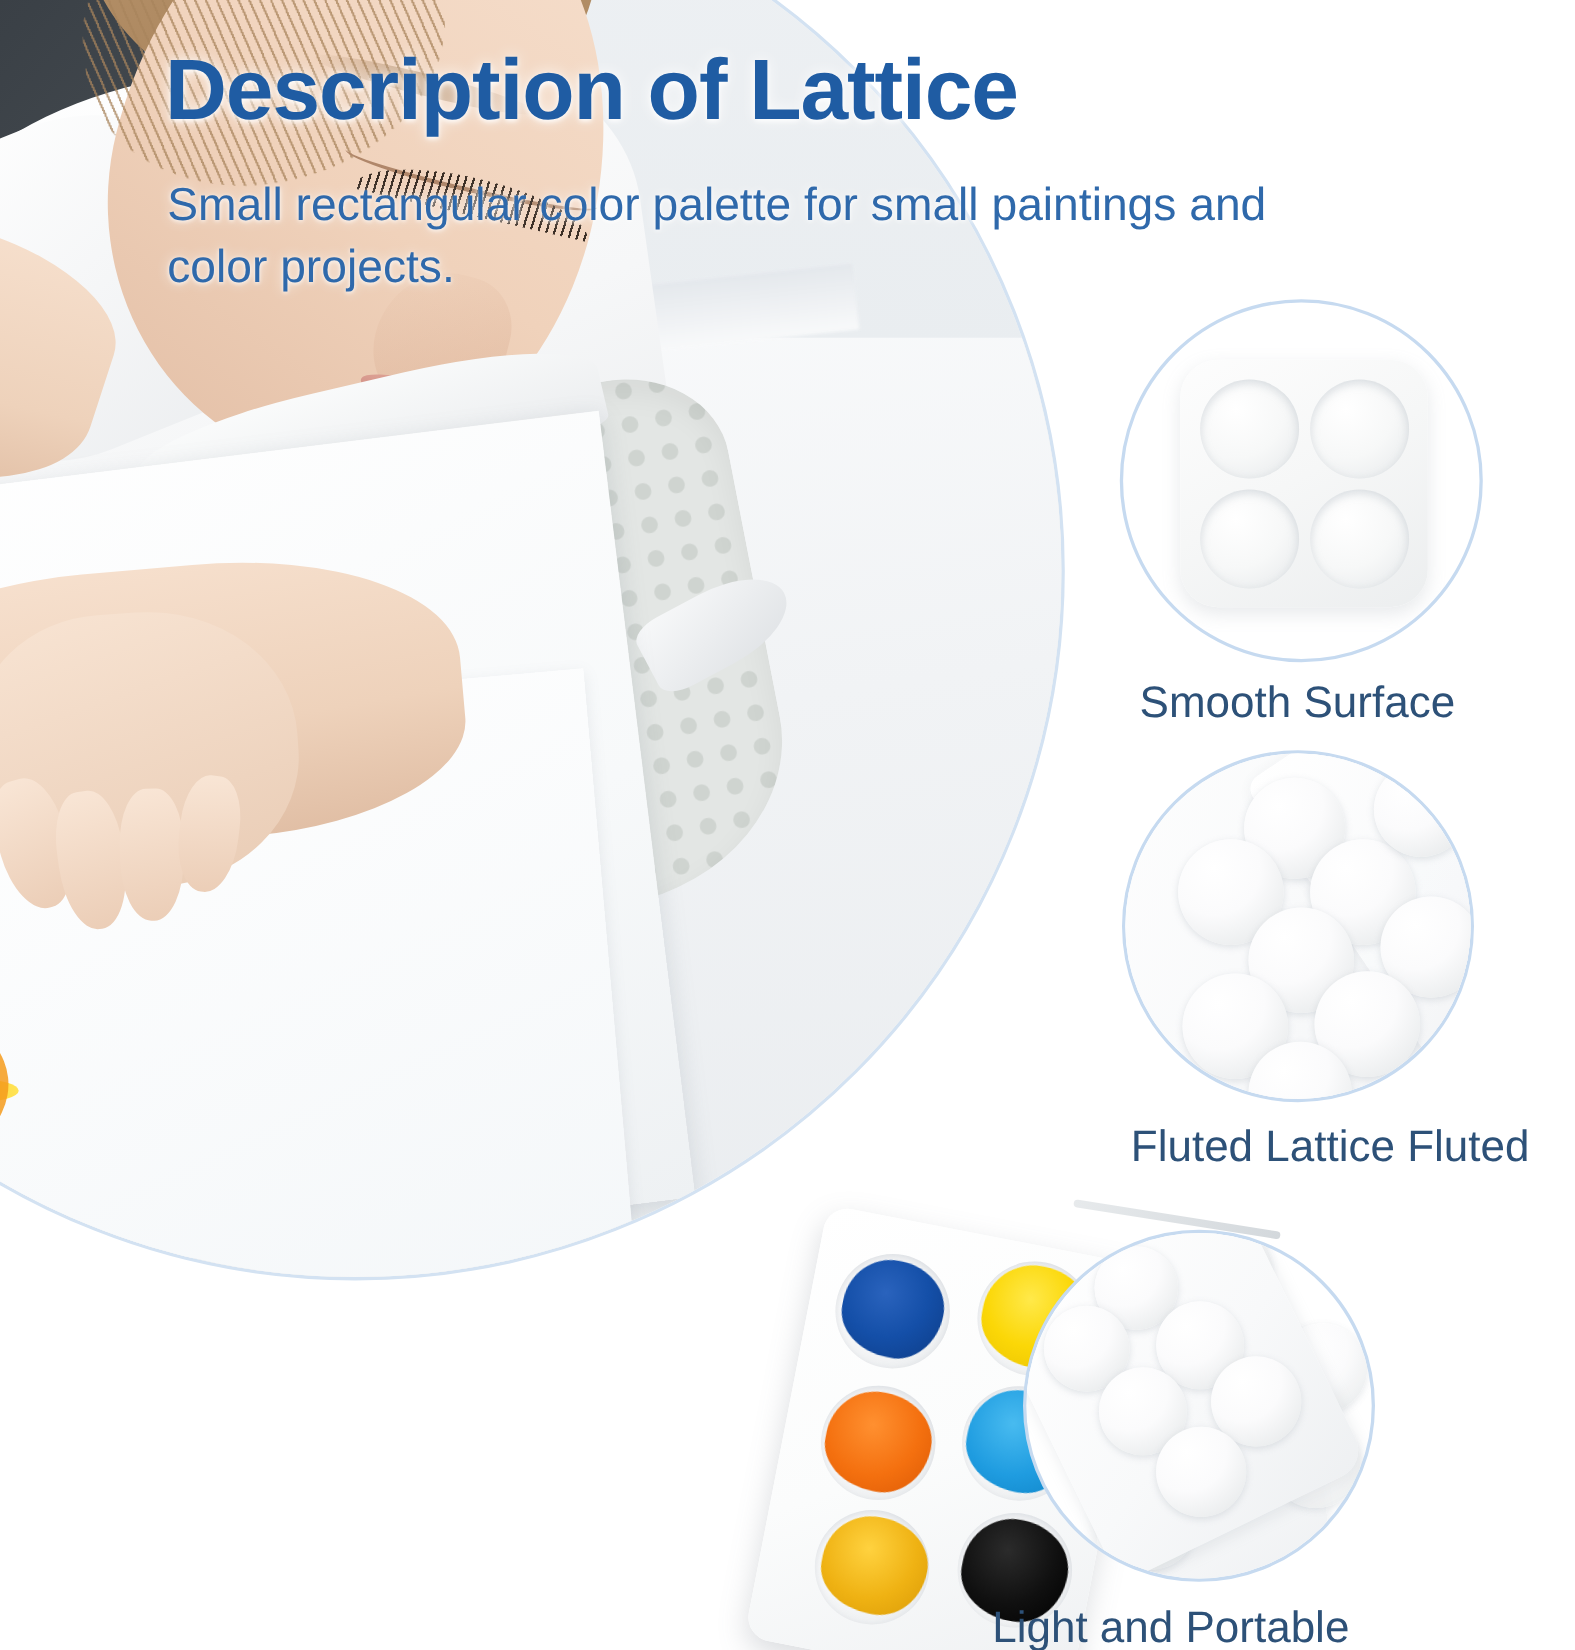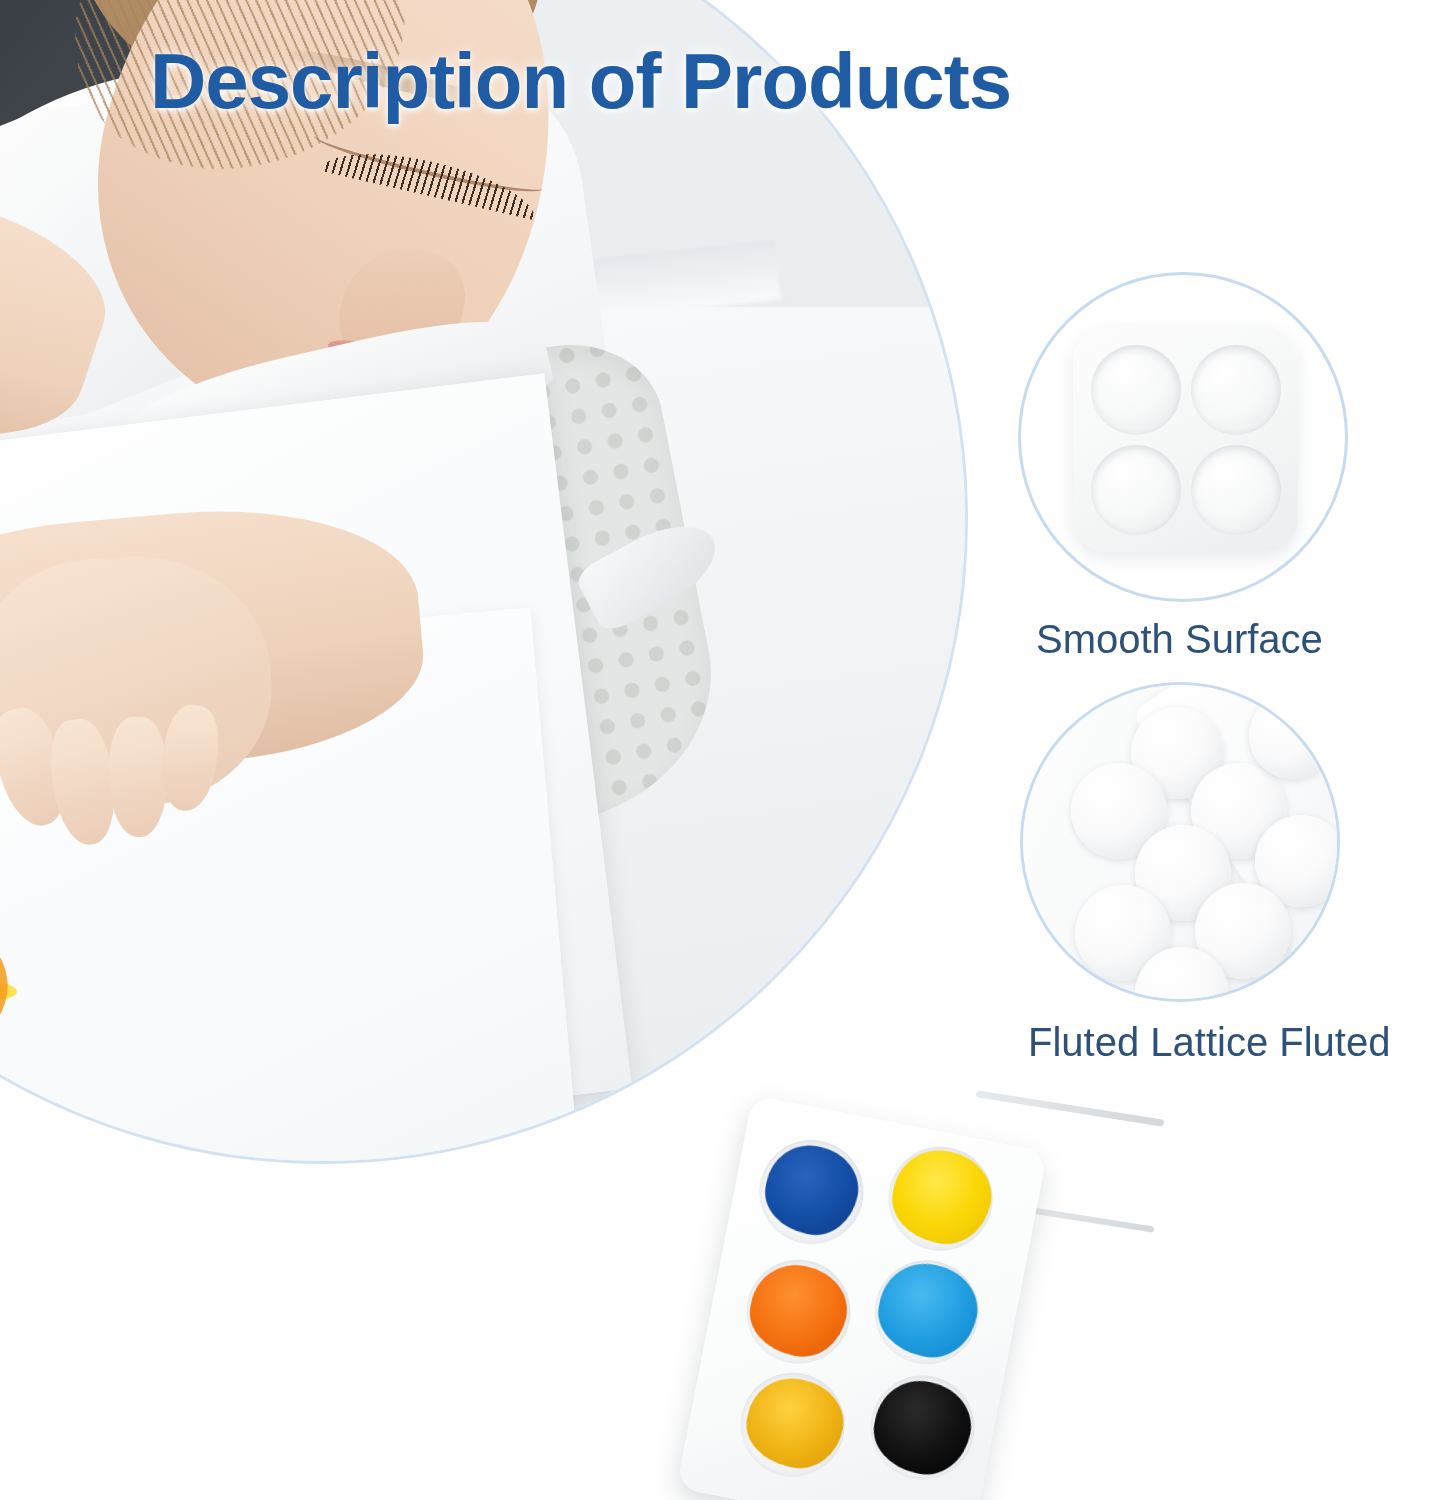--- a/index.html
+++ b/index.html
@@ -377,21 +377,22 @@
     <div class="well" style="left:178px;top:242px;width:104px;height:104px;"></div>
 
     <div class="blob" style="left:30px;top:38px;width:92px;height:88px;background:radial-gradient(ellipse at 40% 35%,#2a63bd 0%,#144fa8 50%,#0d3c86 100%);"></div>
     <div class="blob" style="left:156px;top:18px;width:98px;height:92px;background:radial-gradient(ellipse at 42% 34%,#ffe94a 0%,#fbd707 50%,#e8c000 100%);"></div>
     <div class="blob" style="left:164px;top:132px;width:98px;height:92px;background:radial-gradient(ellipse at 40% 34%,#48bbf0 0%,#1f9ce0 55%,#0e83c6 100%);"></div>
     <div class="blob" style="left:38px;top:158px;width:96px;height:90px;background:radial-gradient(ellipse at 42% 34%,#ff9030 0%,#f4700f 55%,#dc5a05 100%);"></div>
     <div class="blob" style="left:56px;top:270px;width:96px;height:88px;background:radial-gradient(ellipse at 42% 34%,#ffd23f 0%,#efb213 55%,#d99a06 100%);"></div>
     <div class="blob" style="left:182px;top:248px;width:96px;height:92px;background:radial-gradient(ellipse at 40% 32%,#2b2b2b 0%,#101010 55%,#000000 100%);"></div>
   </div>
 
-  <div class="title">Description of Products</div>
+  <div class="title">Description of Lattice</div>
+  <div class="subtitle">Small rectangular color palette for small paintings and color projects.</div>
 
   <div class="feature" style="left:1018px;top:272px;width:400px;height:400px;">
     <div class="feature-ring" style="left:0;top:0;width:330px;height:330px;">
       <div class="tray4">
         <div class="w" style="left:18px;top:18px;"></div>
         <div class="w" style="left:118px;top:18px;"></div>
         <div class="w" style="left:18px;top:118px;"></div>
         <div class="w" style="left:118px;top:118px;"></div>
       </div>
     </div>
@@ -409,14 +410,33 @@
       <div class="dome" style="left:112px;top:140px;width:96px;height:96px;"></div>
       <div class="dome" style="left:232px;top:130px;width:92px;height:92px;"></div>
       <div class="dome" style="left:52px;top:200px;width:96px;height:96px;"></div>
       <div class="dome" style="left:172px;top:198px;width:96px;height:96px;"></div>
       <div class="dome" style="left:112px;top:262px;width:94px;height:94px;"></div>
       <div class="dome" style="left:226px;top:8px;width:86px;height:86px;"></div>
     </div>
     <div class="feature-label" style="left:8px;top:338px;">Fluted Lattice Fluted</div>
   </div>
 
+  <div class="feature" style="left:930px;top:1118px;width:500px;height:382px;">
+    <div class="feature-ring" style="left:0;top:0;width:320px;height:320px;">
+
+      <div class="slab" style="left:58px;top:96px;width:210px;height:230px;border-radius:22px;transform:rotate(-6deg);"></div>
+      <div class="dome" style="left:140px;top:-8px;width:84px;height:84px;opacity:.9;"></div>
+      <div class="dome" style="left:228px;top:82px;width:82px;height:82px;opacity:.85;"></div>
+      <div class="dome" style="left:222px;top:168px;width:82px;height:82px;opacity:.8;"></div>
+      <div class="dome" style="left:74px;top:226px;width:80px;height:80px;opacity:.8;"></div>
+
+      <div class="slab" style="left:14px;top:8px;width:250px;height:270px;border-radius:26px;transform:rotate(-26deg);"></div>
+      <div class="dome" style="left:62px;top:12px;width:76px;height:76px;"></div>
+      <div class="dome" style="left:16px;top:66px;width:78px;height:78px;"></div>
+      <div class="dome" style="left:118px;top:62px;width:80px;height:80px;"></div>
+      <div class="dome" style="left:66px;top:122px;width:80px;height:80px;"></div>
+      <div class="dome" style="left:168px;top:112px;width:82px;height:82px;"></div>
+      <div class="dome" style="left:118px;top:176px;width:82px;height:82px;"></div>
+    </div>
+    <div class="feature-label" style="left:-28px;top:340px;">Light and Portable</div>
+  </div>
 
 </div>
 
 </body></html>

